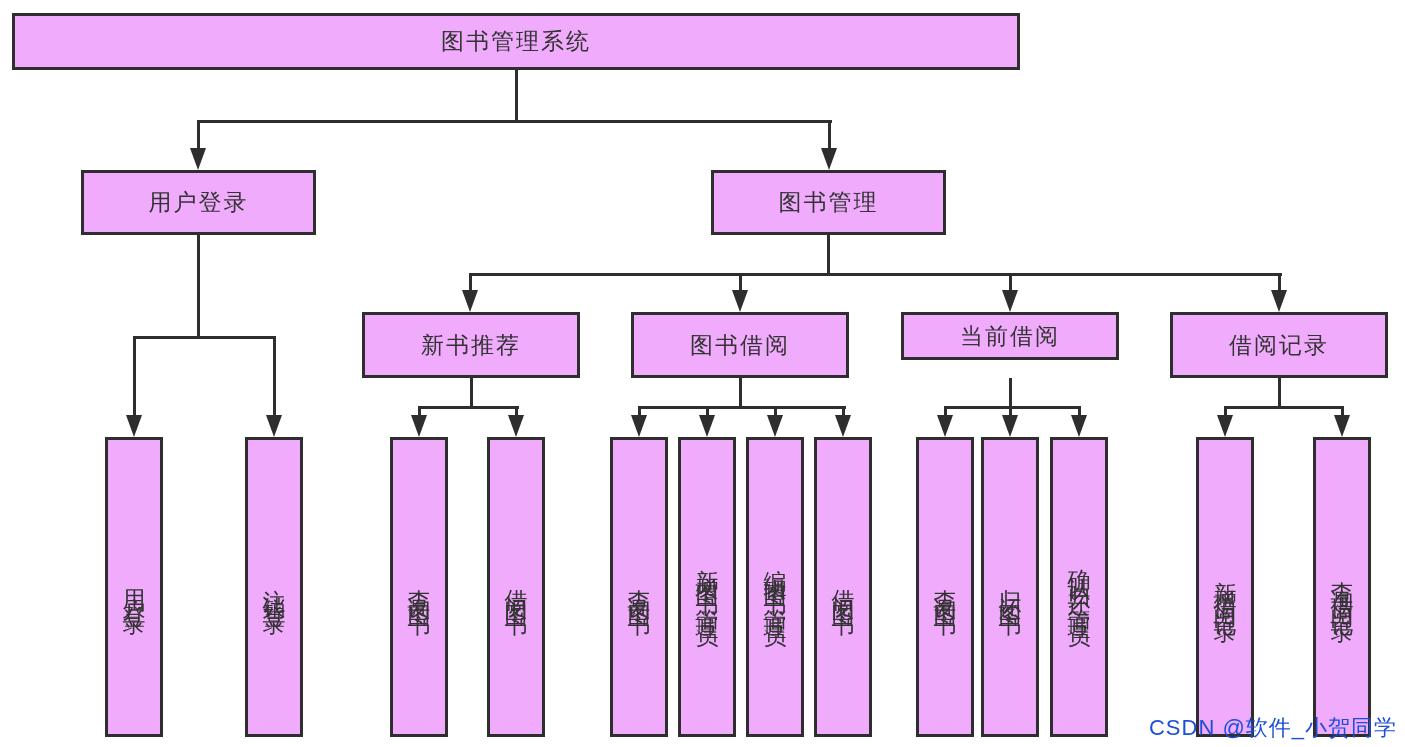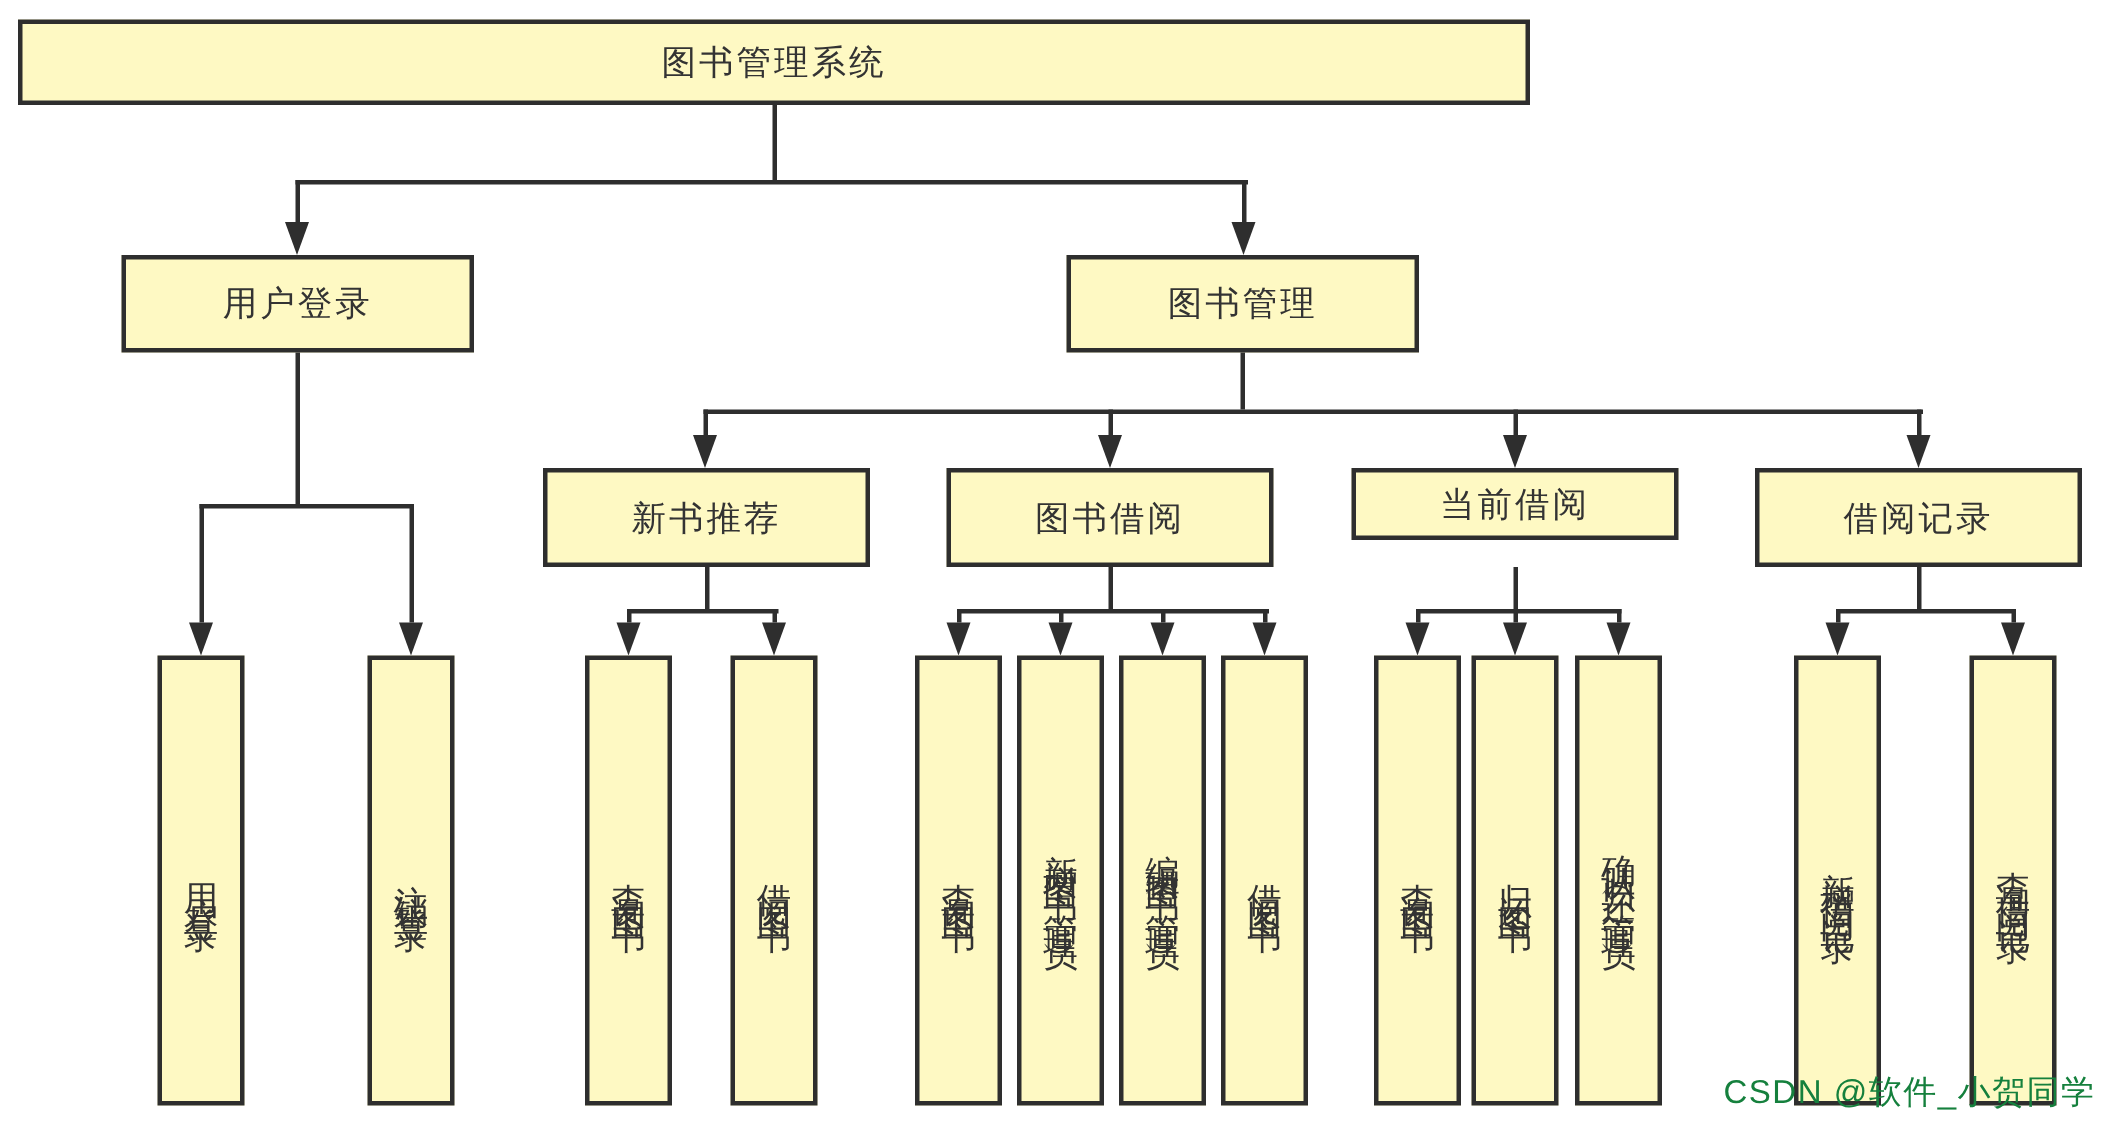--- a/index.html
+++ b/index.html
@@ -8,21 +8,21 @@
     width:1405px;height:747px;
     background:#ffffff;
     font-family:"Liberation Sans","DejaVu Sans",sans-serif;
     overflow:hidden;
     --line:#2e2e2e;
     --text:#333333;
   }
   .box{
     position:absolute;
     border:3px solid var(--line);
-    background:#fef9c3;
+    background:#f0abfc;
     box-sizing:border-box;
     display:flex;
     align-items:center;
     justify-content:center;
   }
   .hlabel{
     font-size:23px;
     color:var(--text);
     letter-spacing:2px;
     white-space:nowrap;
@@ -44,21 +44,21 @@
     width:0;height:0;
     border-left:8px solid transparent;
     border-right:8px solid transparent;
     border-top:22px solid var(--line);
   }
   .watermark{
     position:absolute;
     right:8px;
     bottom:4px;
     font-size:22px;
-    color:#15803d;
+    color:#1d4ed8;
     letter-spacing:1px;
     z-index:5;
     white-space:nowrap;
   }
 </style>
 </head>
 <body>
 
 <div class="stage">
 

